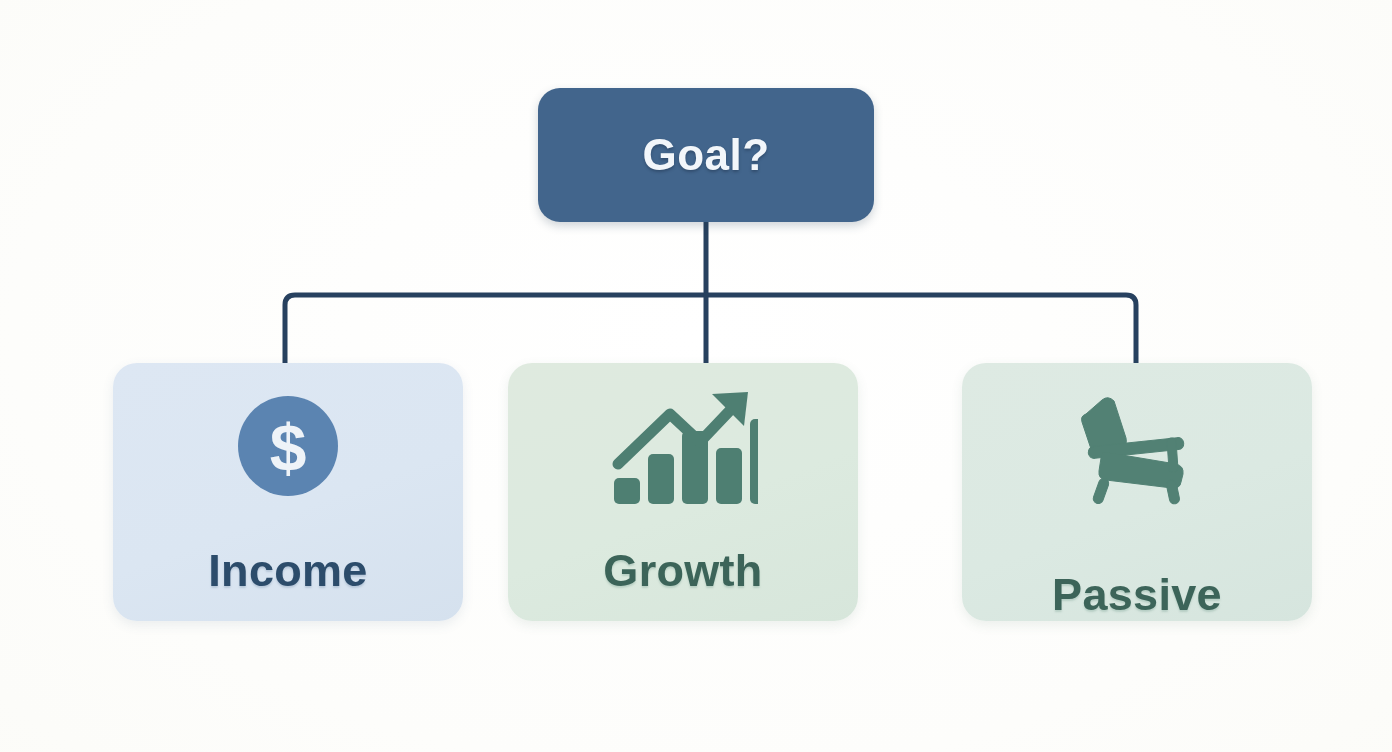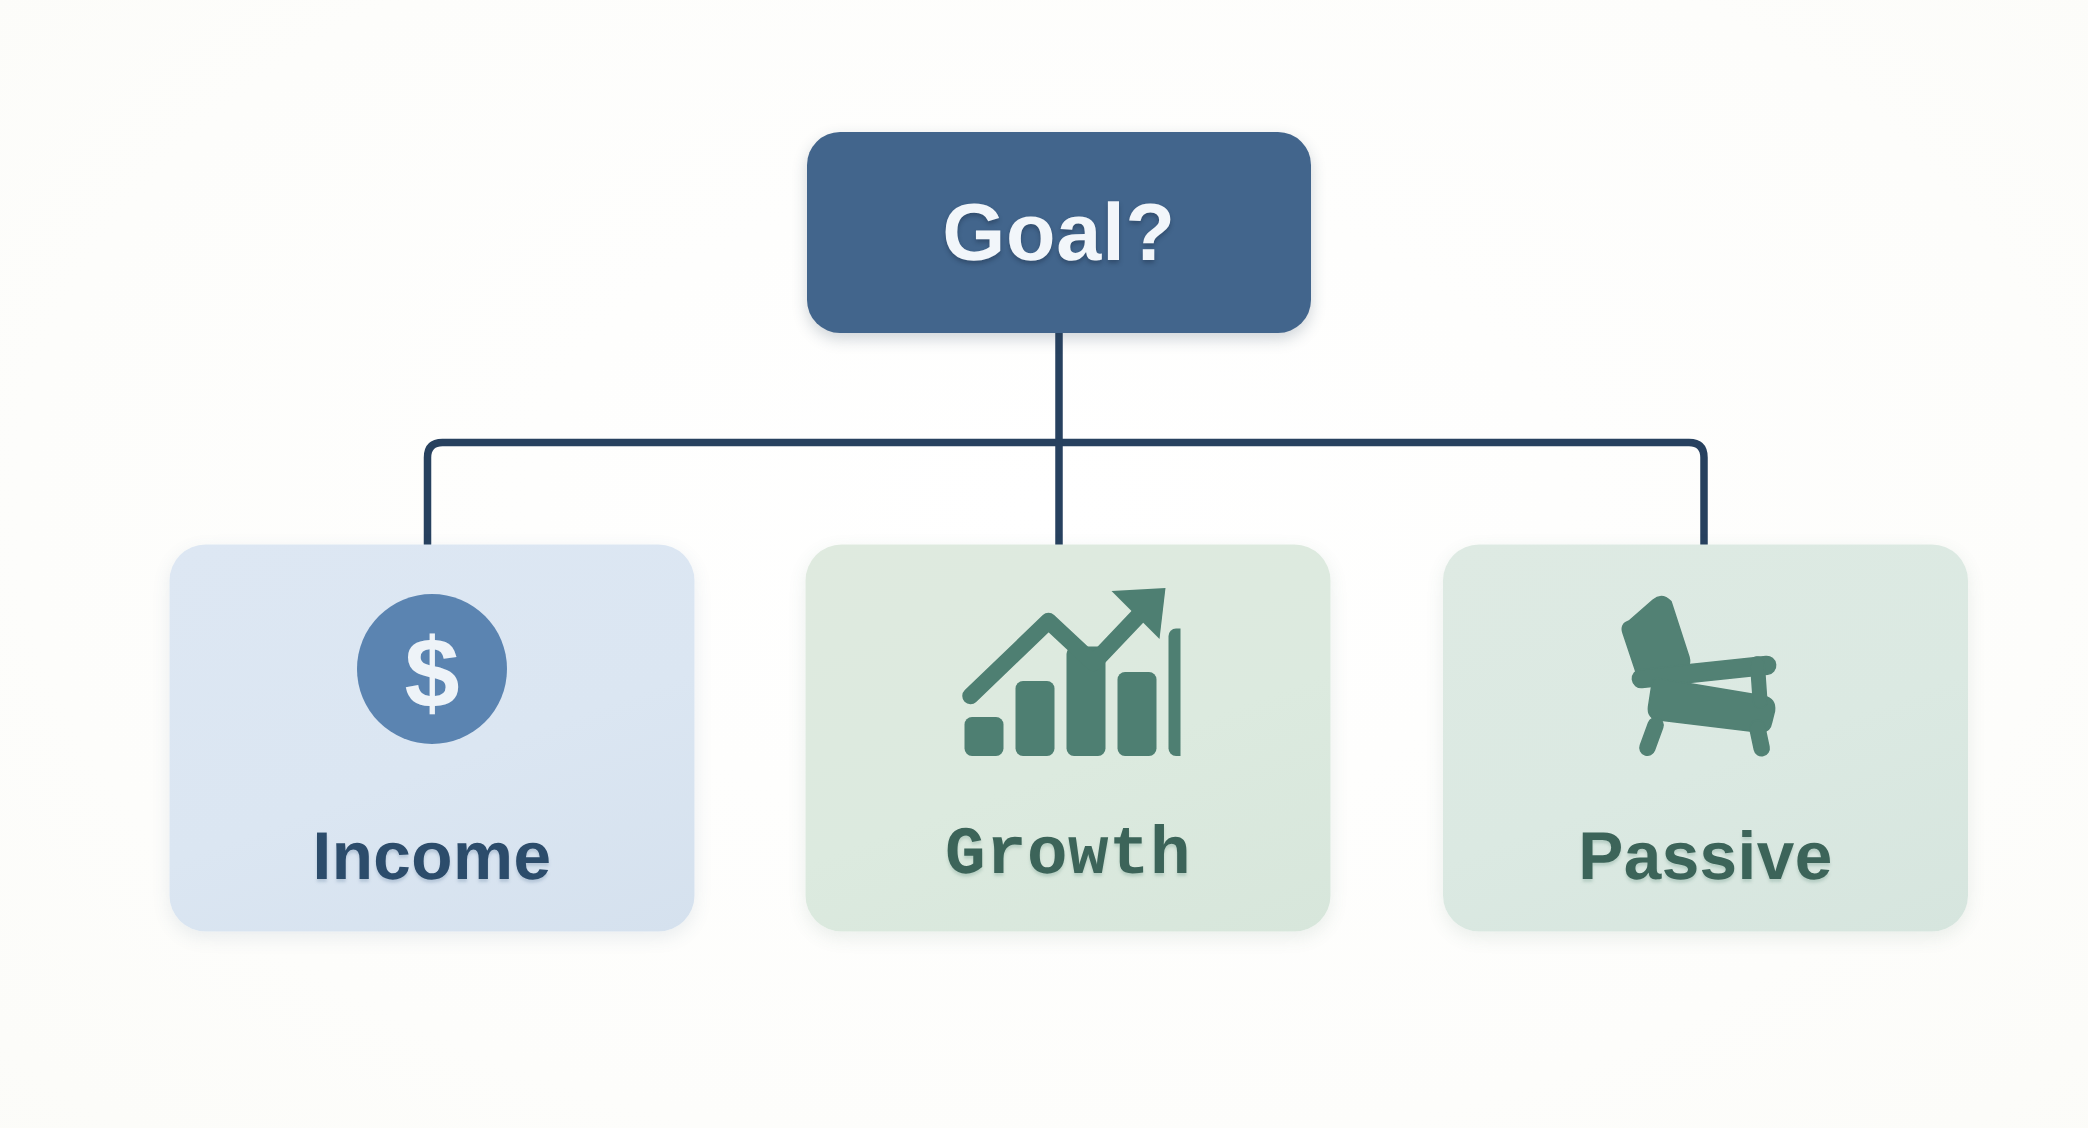--- a/index.html
+++ b/index.html
@@ -33,21 +33,21 @@
     height: 134px;
     background: #42658c;
     border-radius: 22px;
     box-shadow: 0 4px 10px rgba(40, 62, 88, 0.22);
     display: flex;
     align-items: center;
     justify-content: center;
   }
   #root-node .node-label {
     color: #f2f6fa;
-    font-size: 54px;
+    font-size: 44px;
     font-weight: bold;
     letter-spacing: 0.5px;
     text-shadow: 0 2px 3px rgba(20, 35, 55, 0.35);
   }
 
   
   #connectors {
     position: absolute;
     left: 0;
     top: 0;
@@ -66,29 +66,29 @@
     display: flex;
     flex-direction: column;
     align-items: center;
   }
   #card-income {
     left: 113px;
     background: linear-gradient(160deg, #dde7f3 0%, #dbe6f2 55%, #d5e1ee 100%);
     box-shadow: 0 4px 12px rgba(70, 95, 125, 0.10);
   }
   #card-growth {
-    left: 537px;
+    left: 508px;
     background: linear-gradient(160deg, #dfeadf 0%, #dceadf 55%, #d7e6db 100%);
     box-shadow: 0 4px 12px rgba(70, 105, 90, 0.10);
-    font-family: Liberation Mono, monospace;
   }
   #card-passive {
     left: 962px;
     background: linear-gradient(160deg, #deeae3 0%, #dbe9e2 55%, #d6e5de 100%);
     box-shadow: 0 4px 12px rgba(70, 105, 90, 0.10);
+    justify-content: space-between;
   }
 
   .card-icon {
     height: 130px;
     margin-top: 18px;
     display: flex;
     align-items: center;
     justify-content: center;
   }
   .card-label {

